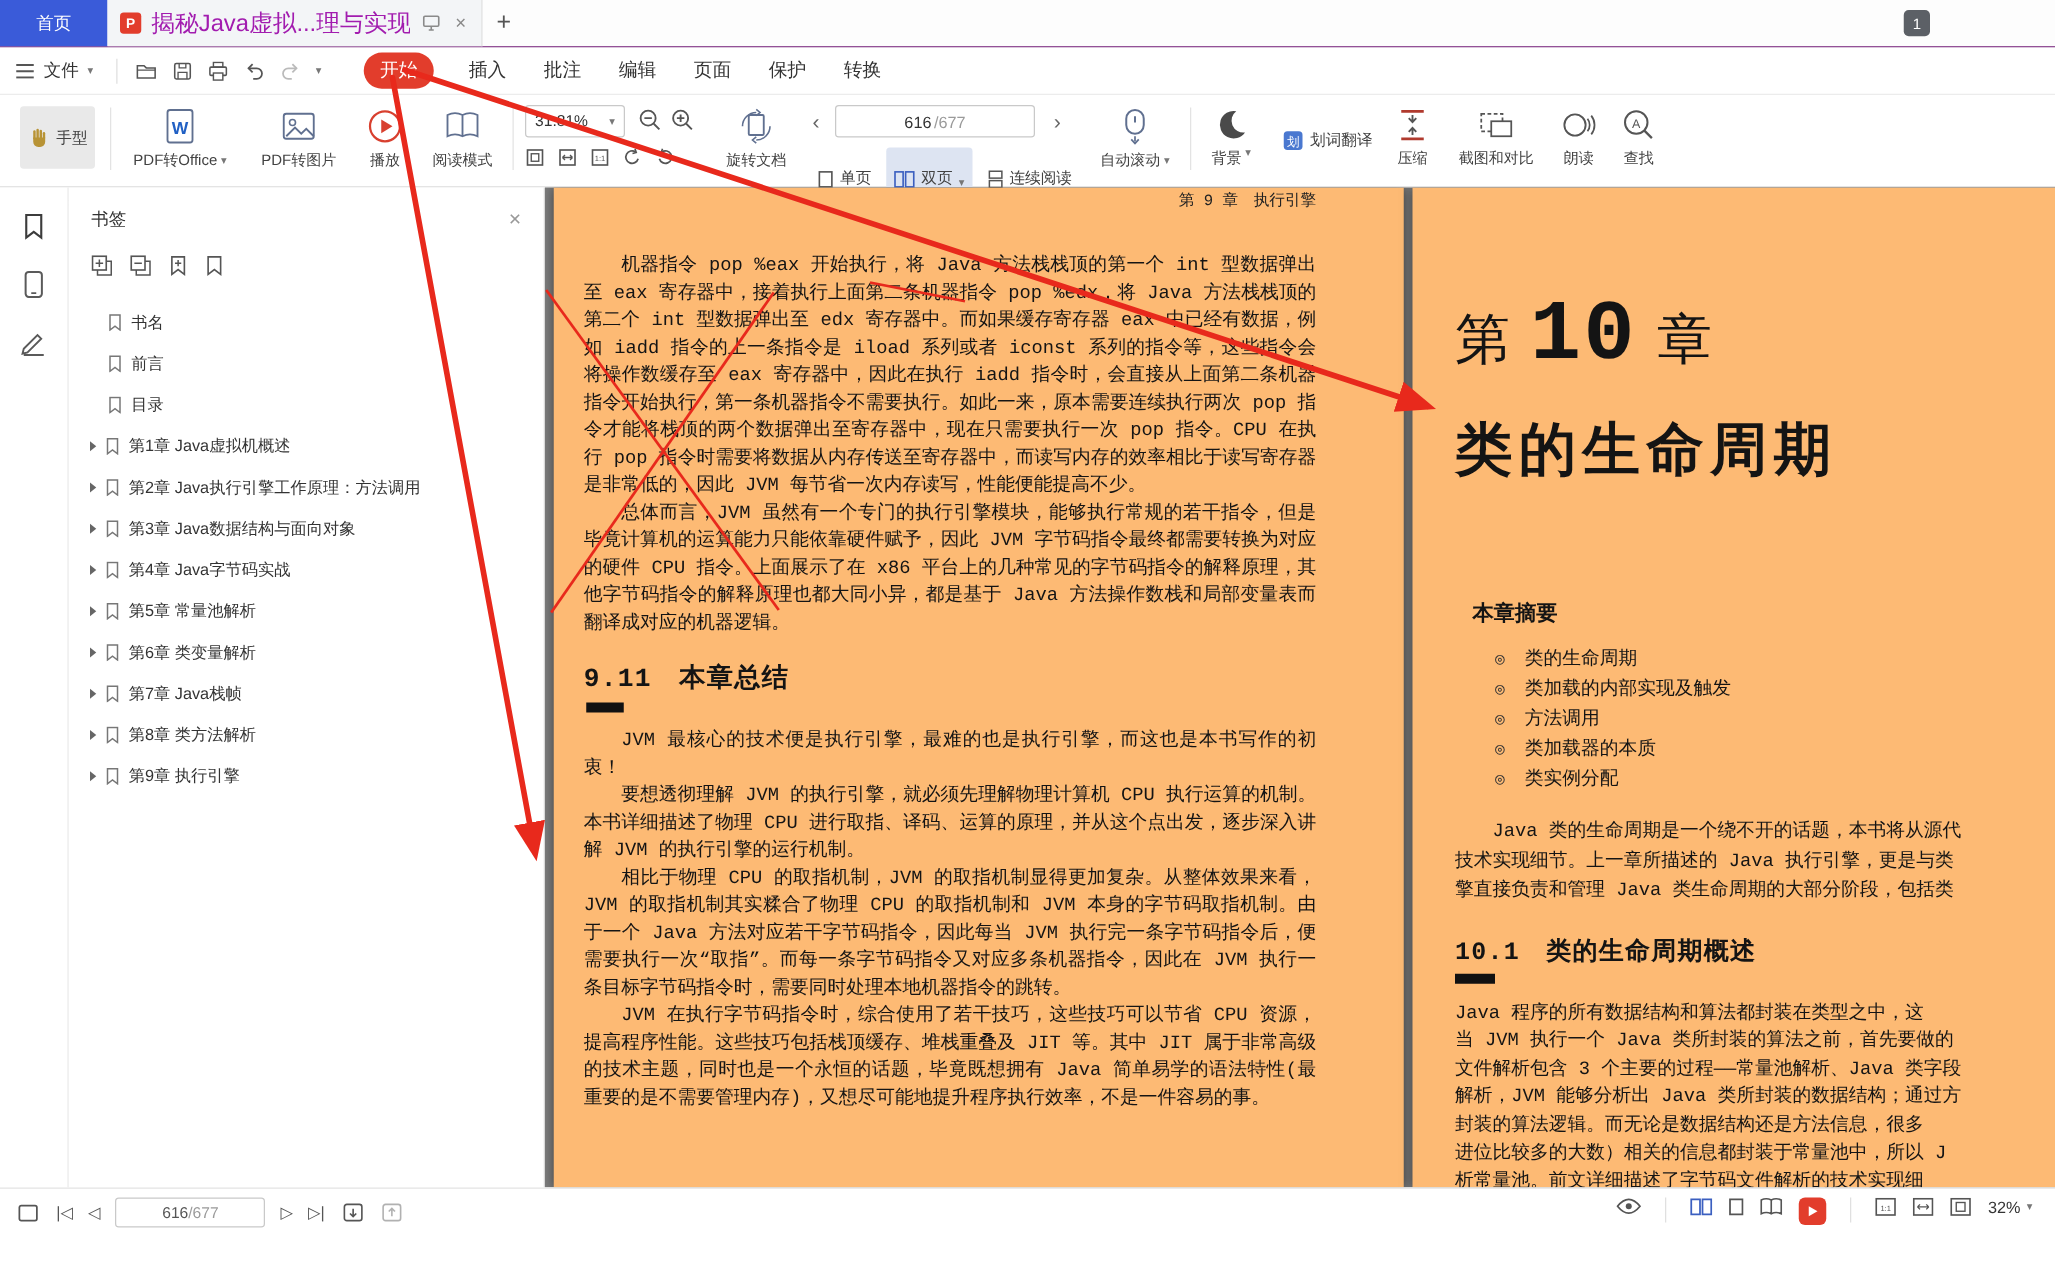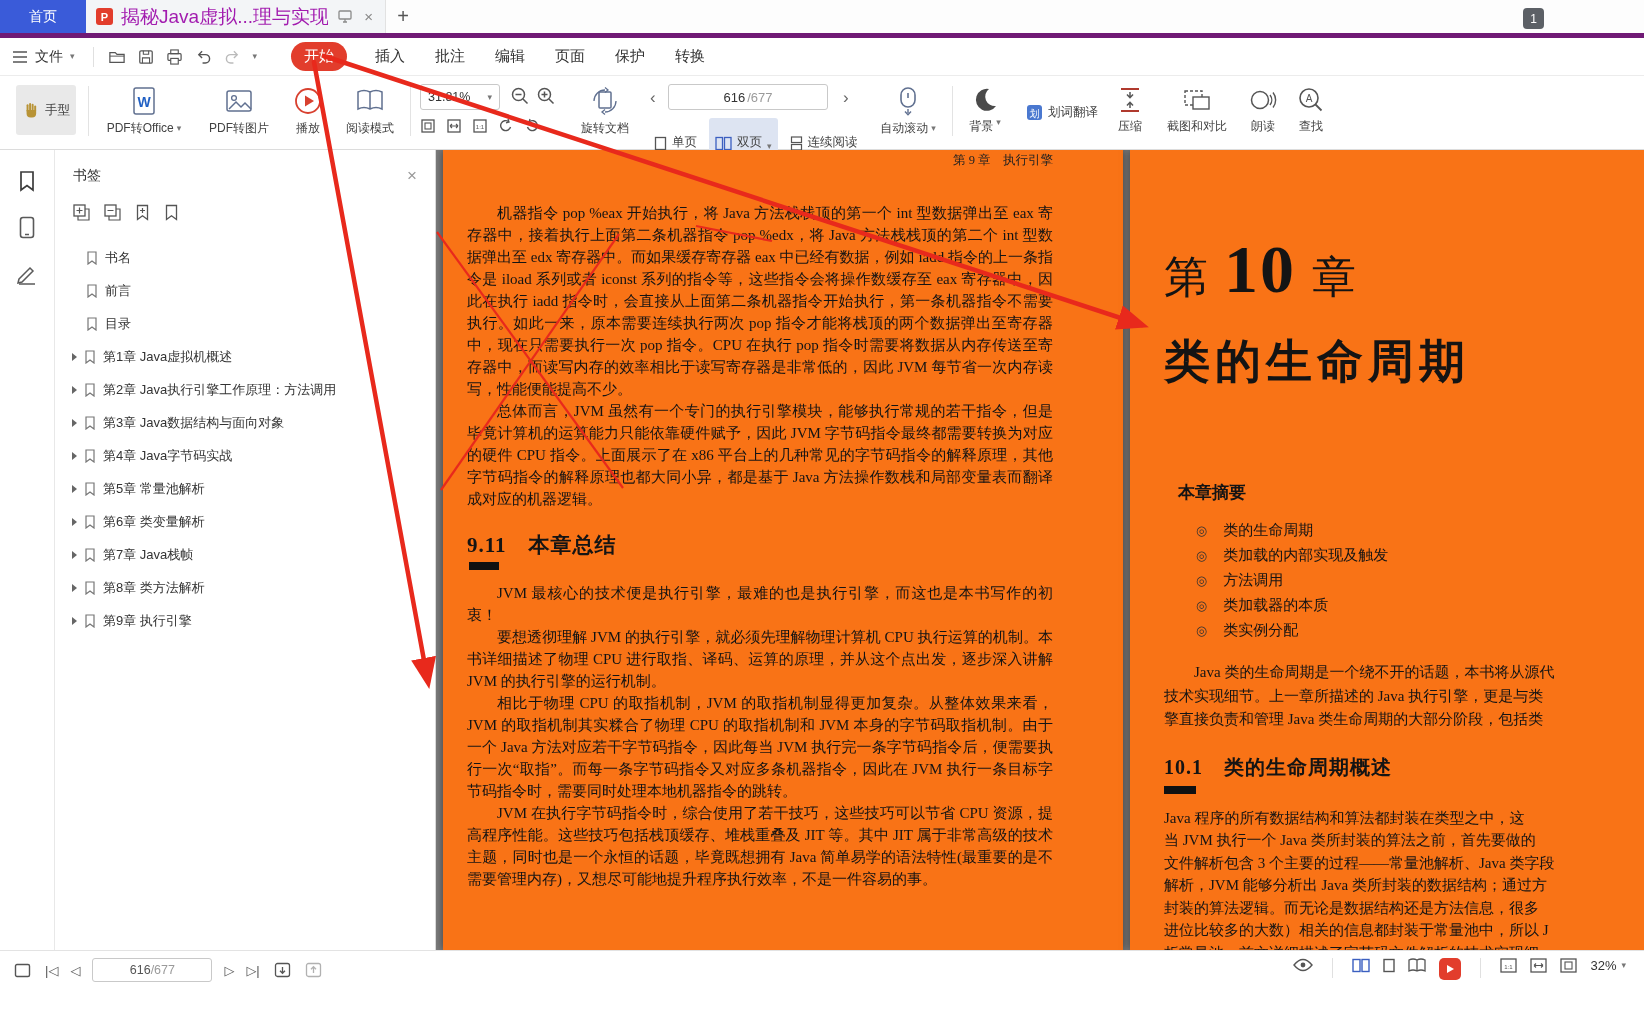--- a/index.html
+++ b/index.html
@@ -2,21 +2,21 @@
 <html><head>
 <meta charset="utf-8">
 <style>
   *{margin:0;padding:0;box-sizing:border-box}
   html,body{background:#ddd}
   .app{position:relative;width:1644px;height:1029px;background:#fff;overflow:hidden;
        font-family:"Liberation Sans","DejaVu Sans",sans-serif;font-size:13px;color:#333}
   svg{display:block}
 
   
-  .tabbar{position:absolute;left:0;top:0;width:100%;height:38px;background:#fdfdfd;border-bottom:5px solid #701a75;display:flex;align-items:stretch}
+  .tabbar{position:absolute;left:0;top:0;width:100%;height:38px;background:#fdfdfd;border-bottom:1px solid #701a75;display:flex;align-items:stretch}
   .tab-home{width:86px;background:#3a5bd9;color:#fff;font-size:14px;display:flex;align-items:center;justify-content:center;cursor:pointer}
   .tab-doc{width:300px;background:#f3f5f7;border-right:1px solid #e2e2e2;display:flex;align-items:center;gap:8px;padding:0 10px;color:#3c3c3c}
   .pdf-badge{width:17px;height:17px;background:#e23d2c;color:#fff;border-radius:3px;font-size:11px;font-weight:bold;display:flex;align-items:center;justify-content:center;flex:0 0 auto}
   .tab-doc-title{flex:1;font-size:19px;color:#a21caf;white-space:nowrap;overflow:hidden}
   .tab-mini,.tab-close{color:#888;font-size:15px;padding:0 2px;cursor:pointer}
   .tab-new{width:34px;display:flex;align-items:center;justify-content:center;font-size:20px;color:#555;cursor:pointer}
   .win-badge{position:absolute;right:100px;top:8px;width:21px;height:21px;background:#5c6066;color:#fff;border-radius:4px;font-size:12px;display:flex;align-items:center;justify-content:center}
 
   
   .menubar{position:absolute;left:0;top:38px;width:100%;height:38px;background:#fff;border-bottom:1px solid #ececec;display:flex;align-items:center}
@@ -55,22 +55,22 @@
   .bm-tools span{cursor:pointer}
   .bm-list{padding:8px 6px 0 6px}
   .bm-item{display:flex;align-items:center;gap:7px;height:33px;padding-left:24px;font-size:13px;color:#333;cursor:pointer;border:1px solid transparent;border-radius:2px}
   .bm-item.lvl1{padding-left:10px}
   .bm-item.selected{background:#ebebeb;border-color:#bdbdbd}
   .bm-chevron{width:0;height:0;border-left:5px solid #666;border-top:4px solid transparent;border-bottom:4px solid transparent}
   .bm-label{white-space:nowrap;overflow:hidden}
 
   
   .content{position:absolute;left:436px;top:150px;right:0;bottom:79px;background:#7b7b7b;overflow:hidden}
-  .page{position:absolute;top:0;height:800px;background:#f97316;box-shadow:0 0 8px rgba(0,0,0,.5);color:#141414;
-        font-family:Liberation Serif, serif}
+  .page{position:absolute;top:0;height:800px;background:#fdba74;box-shadow:0 0 8px rgba(0,0,0,.5);color:#141414;
+        font-family:Liberation Mono, monospace}
   .page-left{left:7px;width:680px}
   .page-right{left:694px;width:700px}
   .pg-header{position:absolute;top:2px;right:70px;font-size:12.5px;color:#222}
   .pl-body{padding:52px 70px 0 24px;font-size:15px;line-height:22px;text-align:justify}
   .pl-body p{text-indent:2em;margin:0}
   .sec-head{font-size:21px;font-weight:bold;margin-top:24px;letter-spacing:1px}
   .sec-bar{width:30px;height:8px;background:#111;margin:6px 0 12px 2px}
   .pr-inner{padding-left:34px}
   .chapter-line{display:flex;align-items:baseline;gap:16px;margin-top:80px;font-size:44px}
   .chapter-num{font-size:68px;font-weight:bold;letter-spacing:2px}

